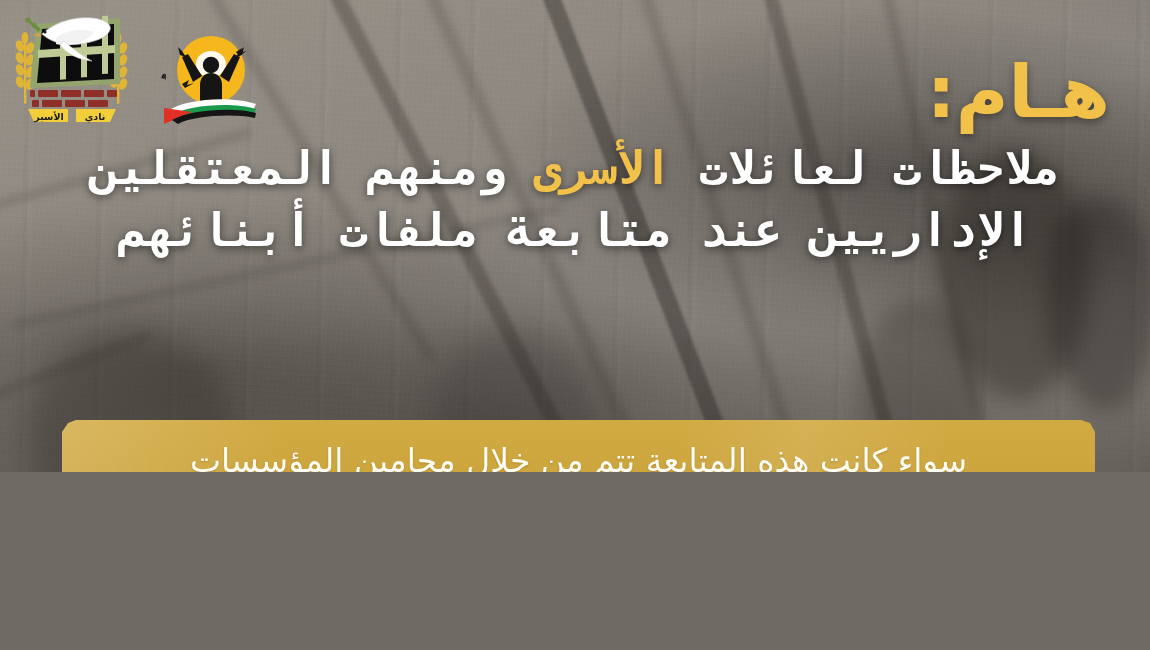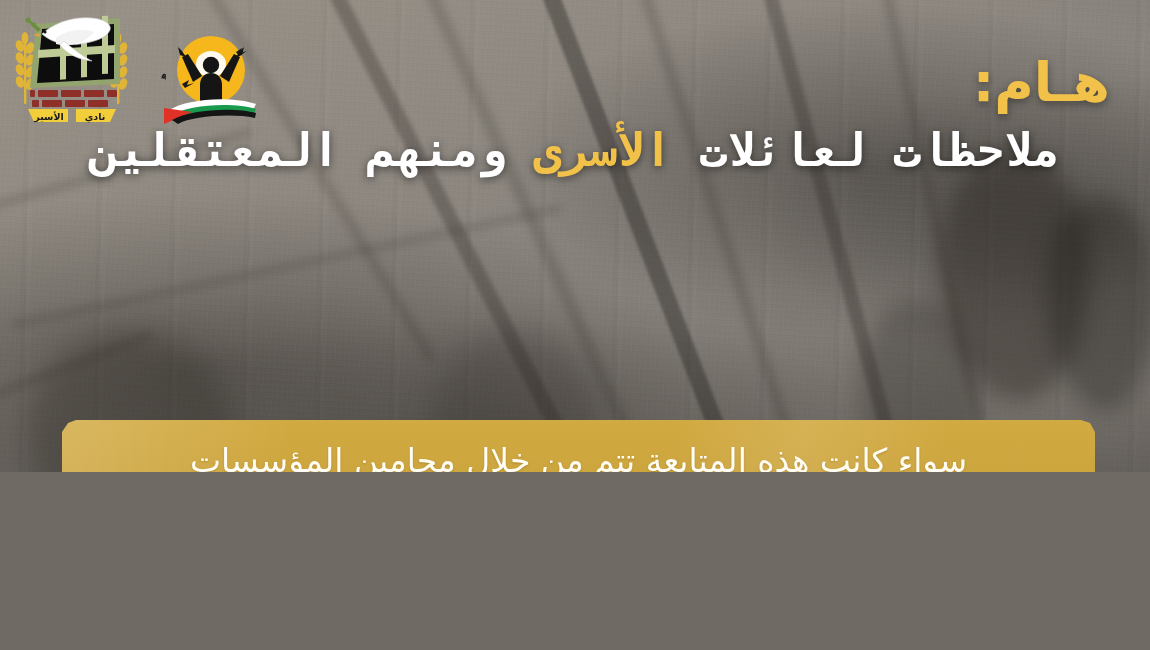--- a/index.html
+++ b/index.html
@@ -117,21 +117,21 @@
   .headline-wrap {
     position: absolute;
     top: 56px;
     right: 40px;
     left: 40px;
     z-index: 10;
     text-align: right;
   }
   .kicker {
     font-family: "DejaVu Sans", "Liberation Sans", sans-serif;
-    font-size: 54px;
+    font-size: 72px;
     font-weight: 700;
     color: #F2C14A;
     line-height: 1.0;
     letter-spacing: 1px;
     text-shadow: 0 3px 9px rgba(0,0,0,0.40);
     padding-left: 260px;
   }
   .headline {
     margin-top: 14px;
     font-family: Liberation Mono, monospace;
@@ -334,20 +334,21 @@
         </g>
       </svg>
     </div>
   </div>
 
   <div class="headline-wrap">
     <div class="kicker">هـام:</div>
     <div class="headline">
       <span>ملاحظات لعائلات </span><span class="hl">الأسرى</span><span> ومنهم المعتقلين</span>
       <br>
+      <span>الإداريين عند متابعة ملفات أبنائهم</span>
     </div>
   </div>
 
   <div class="panel">
     <div class="panel-text">
       <span class="panel-line">سواء كانت هذه المتابعة تتم من خلال محامين المؤسسات</span>
     </div>
   </div>
 
 </div>

